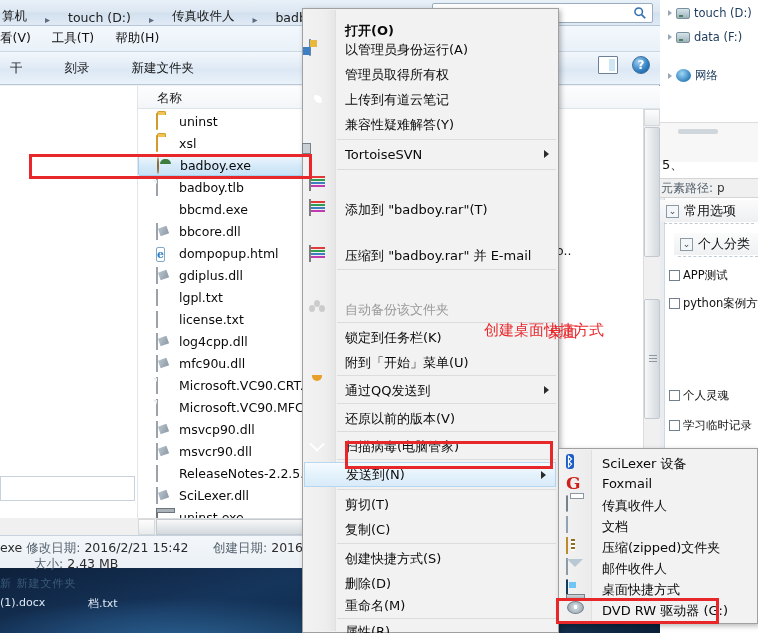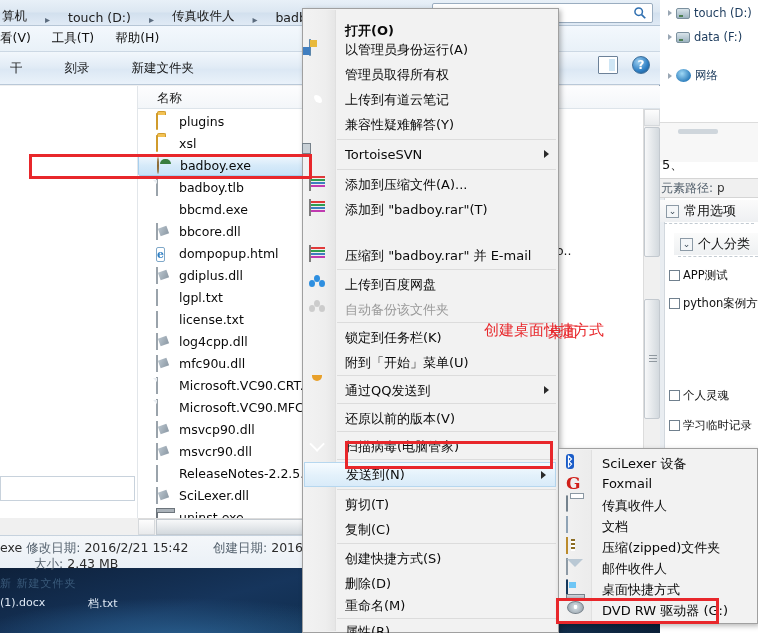--- a/index.html
+++ b/index.html
@@ -408,21 +408,21 @@
       <span class="ch-name">名称</span>
       <svg class="sortarrow" viewBox="0 0 12 8">
         <polyline points="1,6 6,1.5 11,6" fill="none" stroke="#8f9aa4" stroke-width="1.4"></polyline>
       </svg>
     </div>
 
     <div class="filelist">
 
       <div class="frow" style="top:2px">
         <span class="ficon"><span class="folder" style="margin-top:3px;"></span></span>
-        <span class="fname">plugins</span>
+        <span class="fname">uninst</span>
         <span class="typecol">夹</span>
       </div>
 
       <div class="frow" style="top:24px">
         <span class="ficon"><span class="folder" style="margin-top:3px;"></span></span>
         <span class="fname">xsl</span>
         <span class="typecol">夹</span>
       </div>
 
       <div class="frow sel" style="top:46px">
@@ -579,38 +579,31 @@
     <div class="msep" style="top:130px"></div>
     <div class="mitem" style="top:133px">
       <span class="mi-ico"><span class="svnico"></span></span>
       <span class="mi-txt">TortoiseSVN</span>
       <span class="arrow"></span>
     </div>
 
     <div class="msep" style="top:160px"></div>
     <div class="mitem" style="top:163px">
       <span class="mi-ico"><span class="rarico"><i style="top:1px;background:#e03a3a"></i><i style="top:4px;background:#2f9f4f"></i><i style="top:7px;background:#3f7ec0"></i><i style="top:10px;background:#c03ab0"></i></span></span>
-      <span class="mi-txt">添加到压缩文件(A)...</span>
     </div>
     <div class="mitem" style="top:188px">
       <span class="mi-ico"><span class="rarico"><i style="top:1px;background:#e03a3a"></i><i style="top:4px;background:#2f9f4f"></i><i style="top:7px;background:#3f7ec0"></i><i style="top:10px;background:#c03ab0"></i></span></span>
       <span class="mi-txt">添加到 "badboy.rar"(T)</span>
     </div>
     <div class="mitem" style="top:234px">
       <span class="mi-ico"><span class="rarico"><i style="top:1px;background:#e03a3a"></i><i style="top:4px;background:#2f9f4f"></i><i style="top:7px;background:#3f7ec0"></i><i style="top:10px;background:#c03ab0"></i></span></span>
       <span class="mi-txt">压缩到 "badboy.rar" 并 E-mail</span>
     </div>
 
     <div class="msep" style="top:260px"></div>
-    <div class="mitem" style="top:263px">
-      <span class="mi-ico">
-        <span class="baiduico"><span style="left:5px;top:0;"></span><span style="left:0;top:5px;"></span><span style="left:10px;top:5px;"></span></span>
-      </span>
-      <span class="mi-txt">上传到百度网盘</span>
-    </div>
     <div class="mitem disabled" style="top:288px">
       <span class="mi-ico" style="opacity:.4">
         <span class="baiduico"><span style="left:5px;top:0;background:#999"></span><span style="left:0;top:5px;background:#999"></span><span style="left:10px;top:5px;background:#999"></span></span>
       </span>
       <span class="mi-txt">自动备份该文件夹</span>
     </div>
 
     <div class="msep" style="top:313px"></div>
     <div class="mitem" style="top:316px">
       <span class="mi-txt">锁定到任务栏(K)</span>

